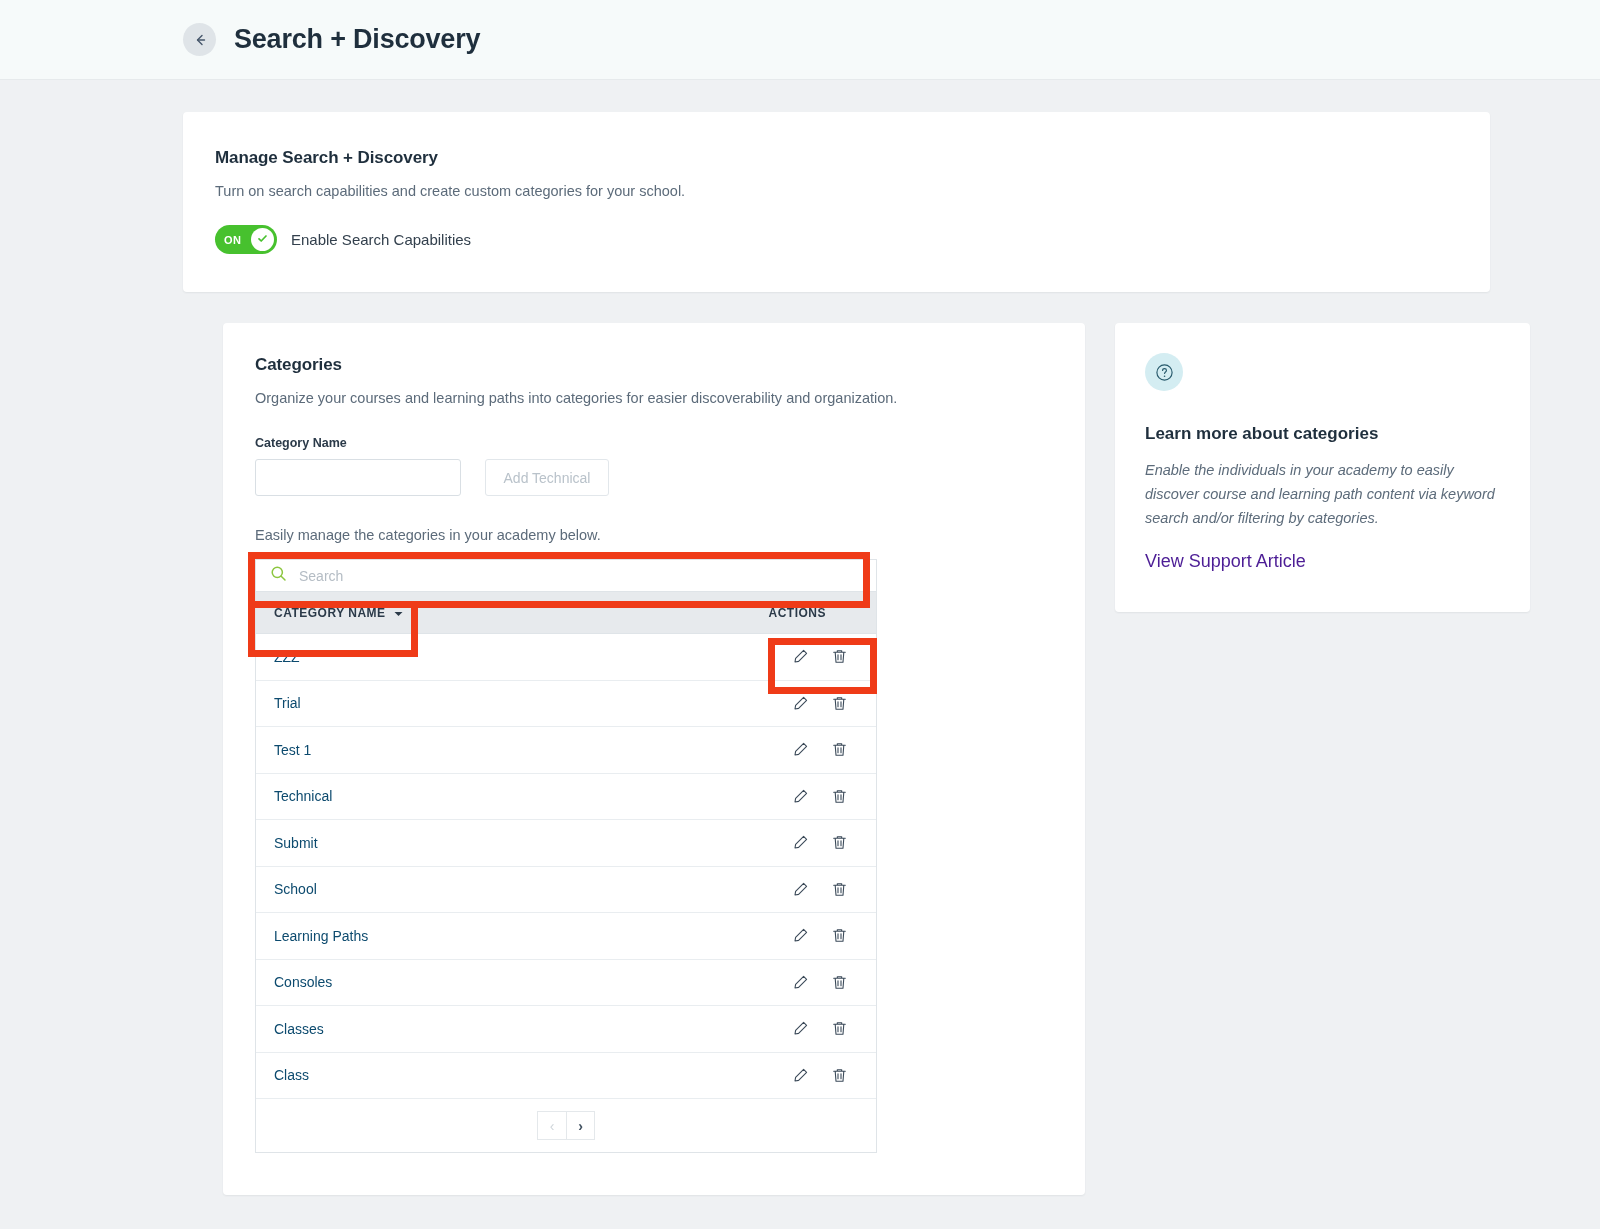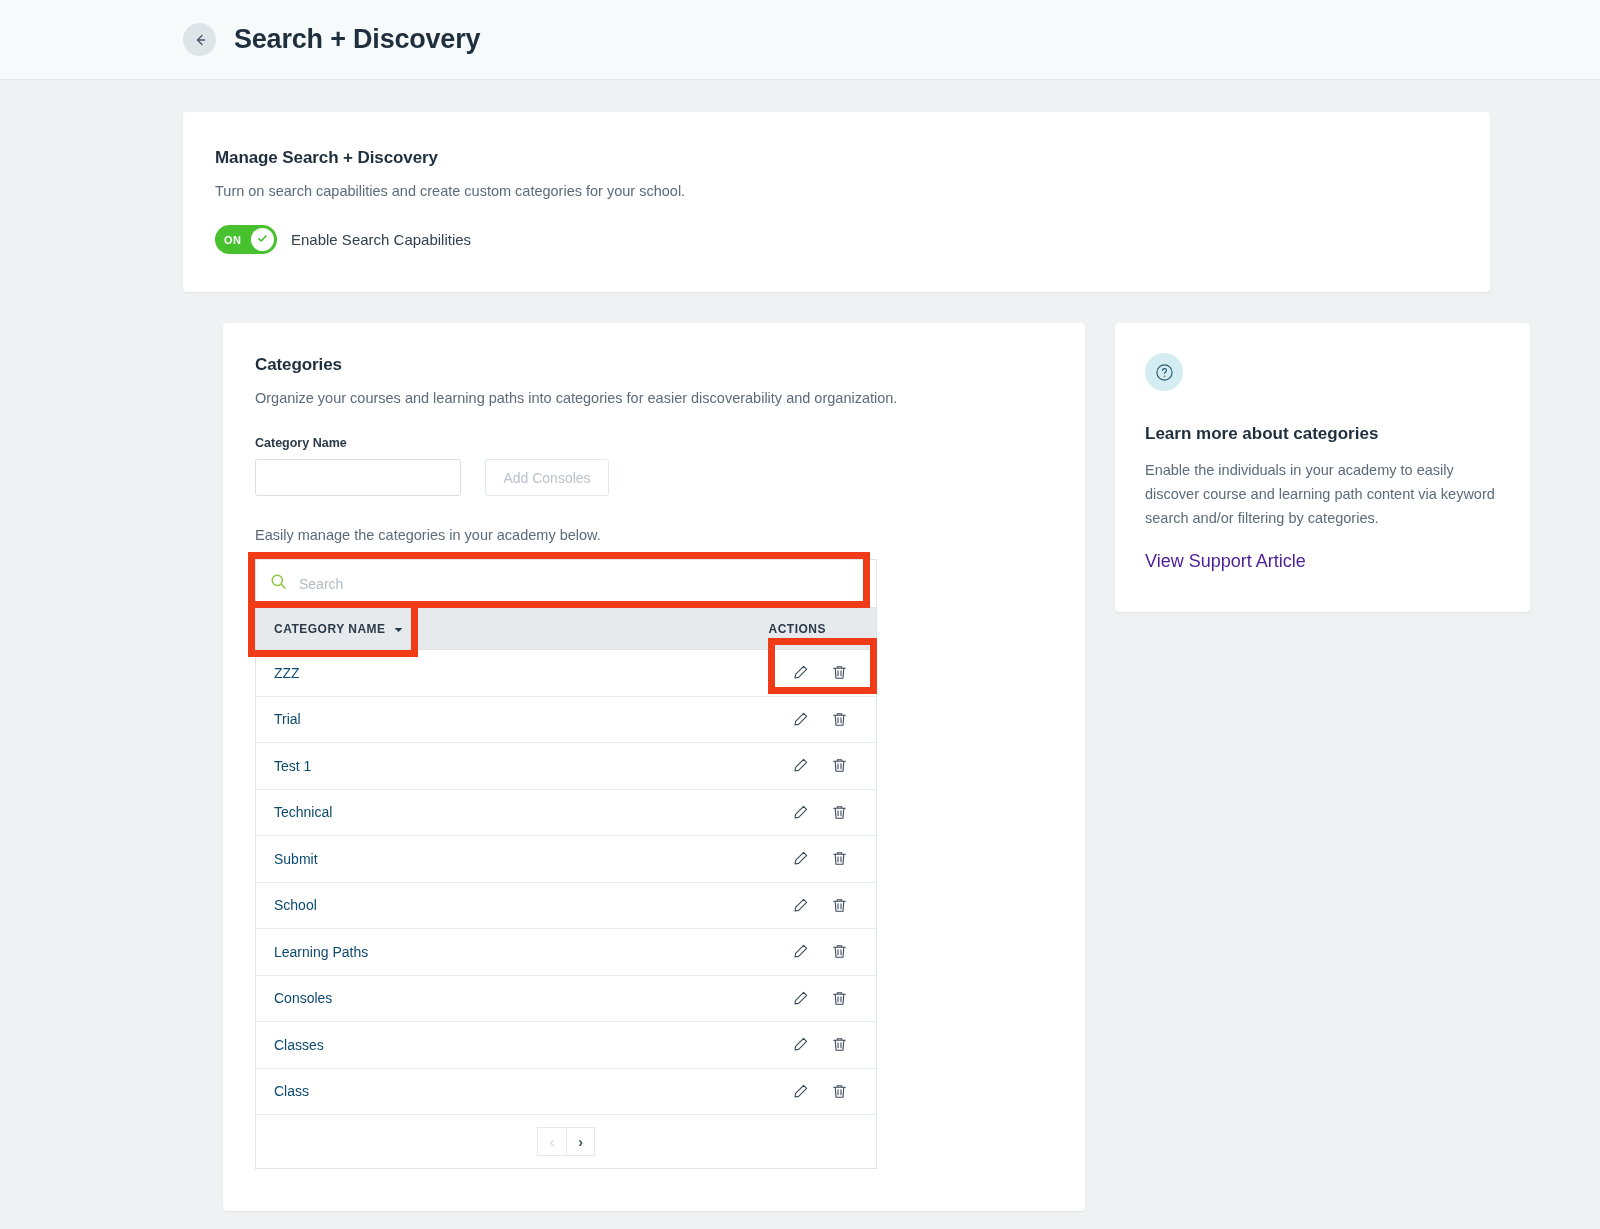--- a/index.html
+++ b/index.html
@@ -157,21 +157,21 @@
     color: #5c6b7a;
   }
 
   
   .table-wrap {
     margin-top: 16px;
     width: 622px;
     position: relative;
   }
   .search-box {
-    height: 48px;
+    height: 32px;
     border: 1px solid #dfe4e8;
     border-bottom: none;
     background: #fff;
     display: flex;
     align-items: center;
     padding: 0 14px;
   }
   .search-box input {
     border: none; outline: none;
     margin-left: 12px;
@@ -273,20 +273,21 @@
     margin-top: 33px;
     font-size: 17px;
     font-weight: 700;
     color: #1f2f3d;
   }
   .info-body {
     margin-top: 15px;
     font-size: 14.5px;
     line-height: 1.65;
     color: #5c6b7a;
+    font-style: italic;
   }
   .info-link {
     display: inline-block;
     margin-top: 20px;
     font-size: 18px;
     color: #4c1d95;
     text-decoration: none;
     cursor: pointer;
   }
 </style>
@@ -328,21 +329,21 @@
 
   <div class="columns">
 
     <div class="card cats-card">
       <div class="sec-title">Categories</div>
       <div class="sec-sub">Organize your courses and learning paths into categories for easier discoverability and organization.</div>
 
       <div class="cat-label">Category Name</div>
       <div class="add-row">
         <input class="cat-input" type="text" placeholder="" style="">
-        <button class="add-btn">Add Consoles</button>
+        <button class="add-btn">Add Technical</button>
       </div>
 
       <div class="manage-note">Easily manage the categories in your academy below.</div>
 
       <div class="table-wrap">
 
         <div class="search-box">
           <span>
             <svg width="17" height="17" viewBox="0 0 17 17" fill="none">
               <circle cx="7.3" cy="7.3" r="5.1" stroke="#8cc63f" stroke-width="1.5"></circle>

